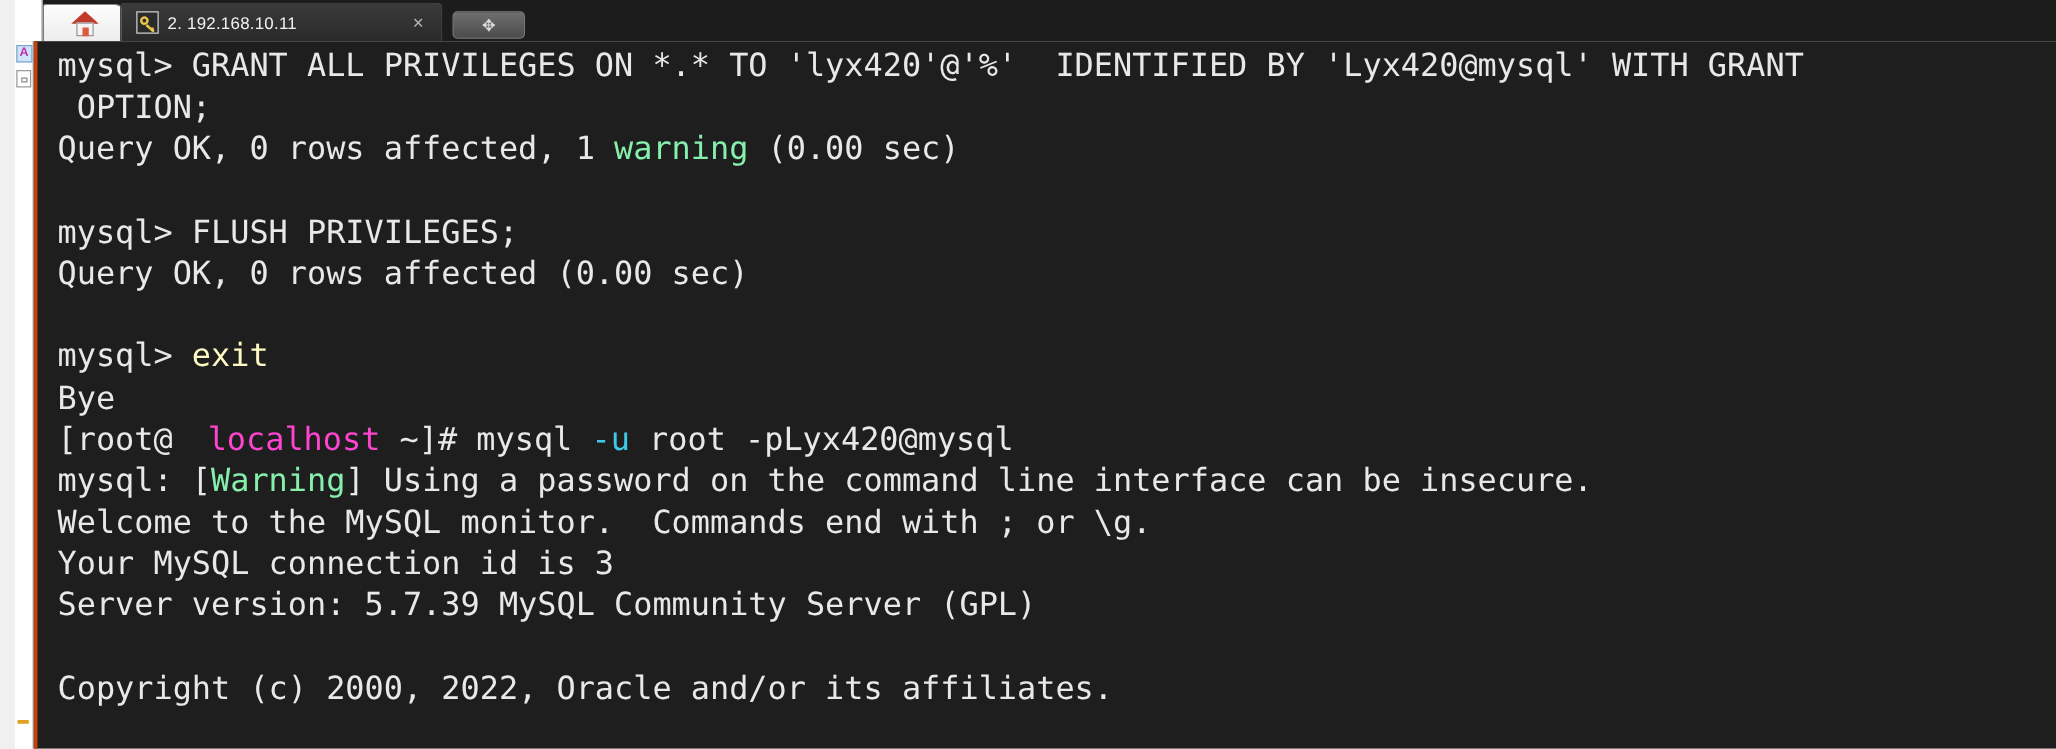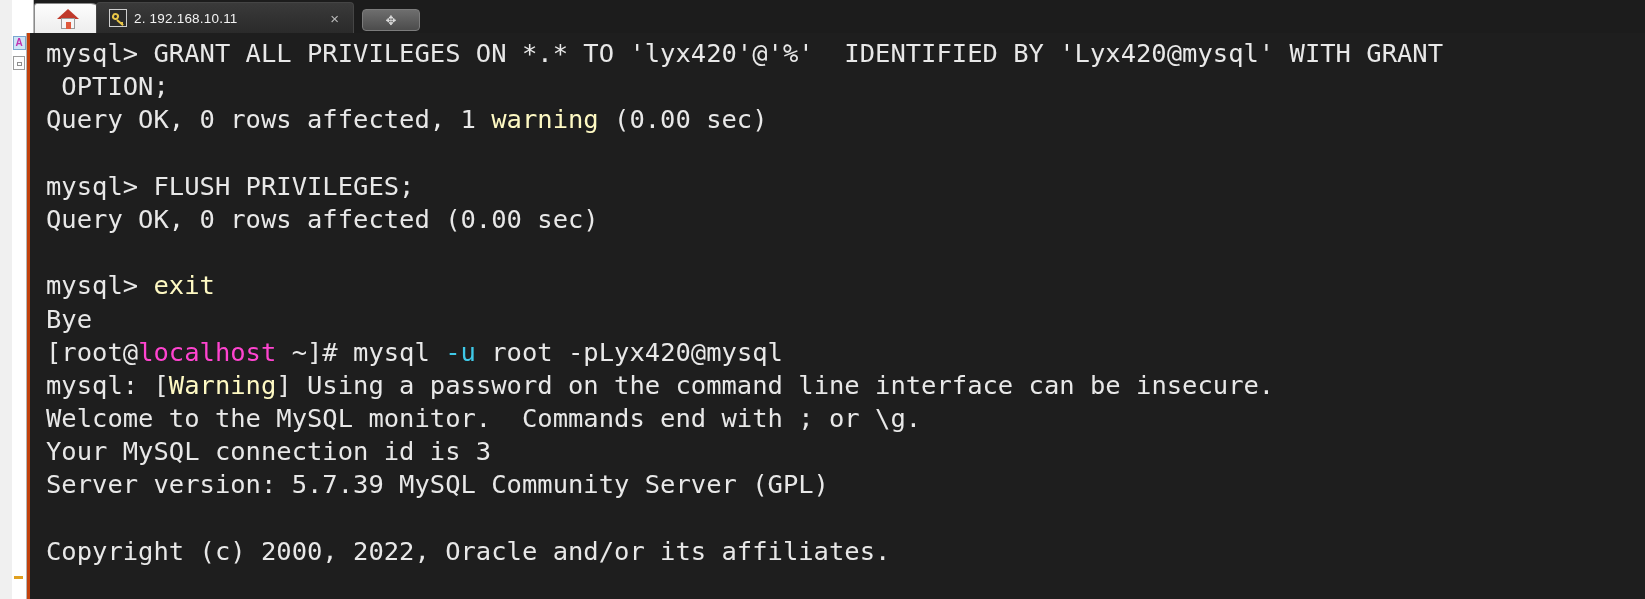--- a/index.html
+++ b/index.html
@@ -258,22 +258,22 @@
     color: #e6e6e6;
     letter-spacing: 0px;
     white-space: pre;
     overflow: hidden;
   }
   .term-line {
     white-space: pre;
     height: 33.2px;
   }
   .c-white   { color: #e8e8e8; }
-  .c-yellow  { color: #fef9c3; }
-  .c-magenta { color: #ff44d0; }
+  .c-yellow  { color: #86efac; }
+  .c-magenta { color: #ff44d0; margin-left: 28px; }
   .c-cyan    { color: #3fc9e8; }
   .c-pinkcmd { color: #fef9c3; }
 
   
   .term-scroll {
     position: absolute;
     right: 0; top: 0;
     width: 0px;
     height: 100%;
   }

